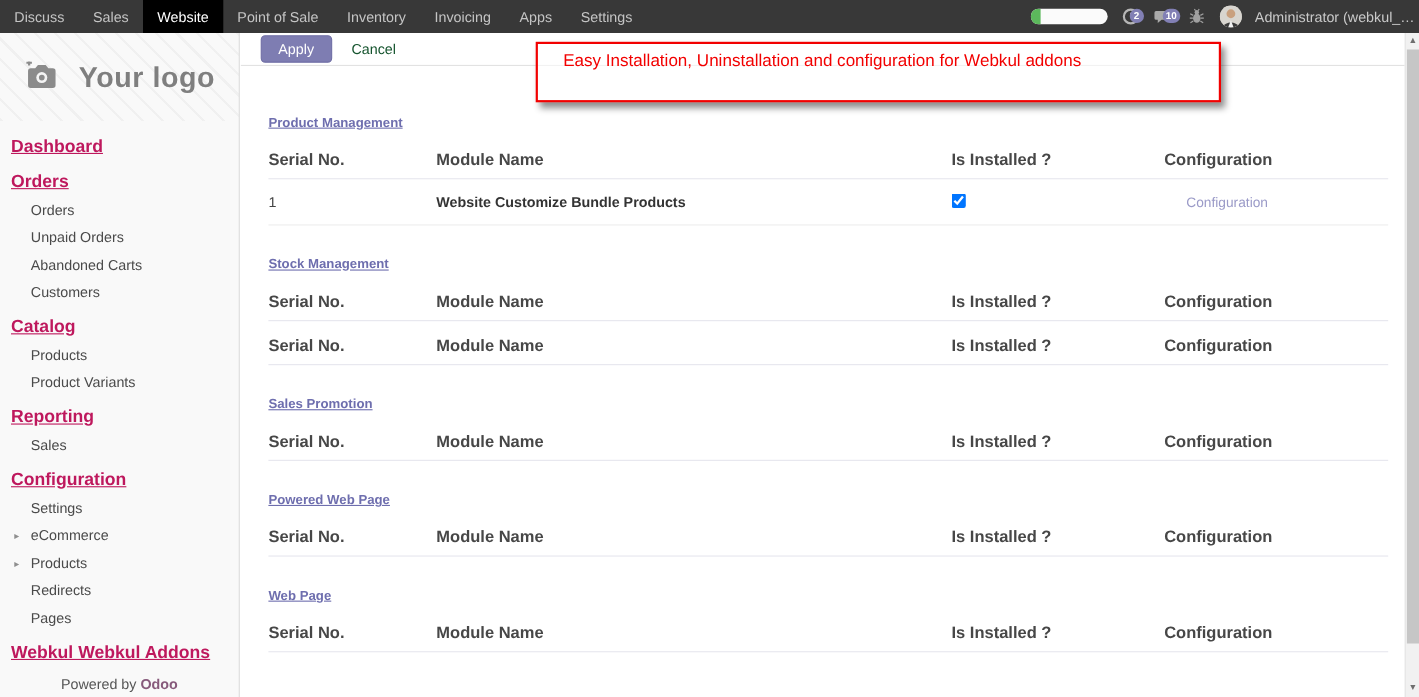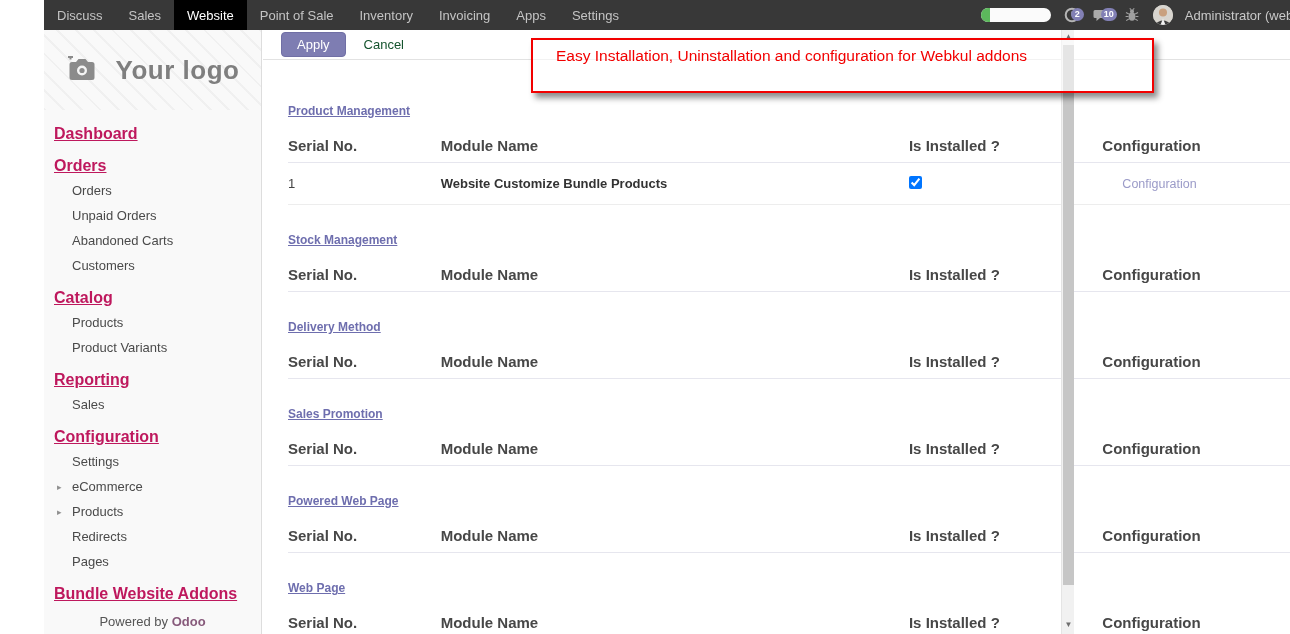--- a/index.html
+++ b/index.html
@@ -1,18 +1,18 @@
 <!DOCTYPE html>
 <html><head>
 <meta charset="utf-8">
 <style>
   * { box-sizing: border-box; margin: 0; padding: 0; }
   html,body { width:1290px; height:634px; overflow:hidden; }
   body { font-family:"Liberation Sans", sans-serif; background:#fff; }
-  #app { position:relative; width:1030px; height:634px; background:#fff;margin-left:44px; }
+  #app { position:relative; width:1290px; height:634px; background:#fff; }
 
   
   .topnav { position:absolute; top:0; left:0; width:1290px; height:30px;
             background:#383838; display:flex; align-items:stretch; color:#c9c9c9; }
   .nav-items { display:flex; align-items:stretch; }
   .nav-item { display:flex; align-items:center; padding:0 13px; font-size:13px; cursor:pointer; color:#c4c4c4; }
   .nav-item.active { background:#000; color:#fff; }
   .systray { margin-left:auto; display:flex; align-items:center; gap:12px; padding-right:4px; overflow:hidden; }
   .timer-pill { width:70px; height:14px; background:#fbfbfb; border-radius:7px; overflow:hidden; display:flex; }
   .timer-fill { width:9px; height:100%; background:#5cb85c; }
@@ -143,21 +143,21 @@
         <div class="sb-item">Products</div>
         <div class="sb-item">Product Variants</div>
         <div class="sb-header">Reporting</div>
         <div class="sb-item">Sales</div>
         <div class="sb-header">Configuration</div>
         <div class="sb-item">Settings</div>
         <div class="sb-item"><span class="sb-caret">▸</span>eCommerce</div>
         <div class="sb-item"><span class="sb-caret">▸</span>Products</div>
         <div class="sb-item">Redirects</div>
         <div class="sb-item">Pages</div>
-        <div class="sb-header">Bundle Website Addons</div>
+        <div class="sb-header">Webkul Webkul Addons</div>
       </div>
     <div class="sb-footer">
       <span>Powered by</span>
       <b>Odoo</b>
     </div>
   </div>
 
   <div class="main">
     <div class="toolbar">
       <button class="btn-apply">Apply</button>
@@ -187,21 +187,20 @@
         <div class="section">
           <a class="section-title">Stock Management</a>
           <div class="hdr-row">
             <div class="c1">Serial No.</div>
             <div class="c2">Module Name</div>
             <div class="c3">Is Installed ?</div>
             <div class="c4">Configuration</div>
           </div>
         </div>
         <div class="section">
-          <a class="section-title">Delivery Method</a>
           <div class="hdr-row">
             <div class="c1">Serial No.</div>
             <div class="c2">Module Name</div>
             <div class="c3">Is Installed ?</div>
             <div class="c4">Configuration</div>
           </div>
         </div>
         <div class="section">
           <a class="section-title">Sales Promotion</a>
           <div class="hdr-row">

